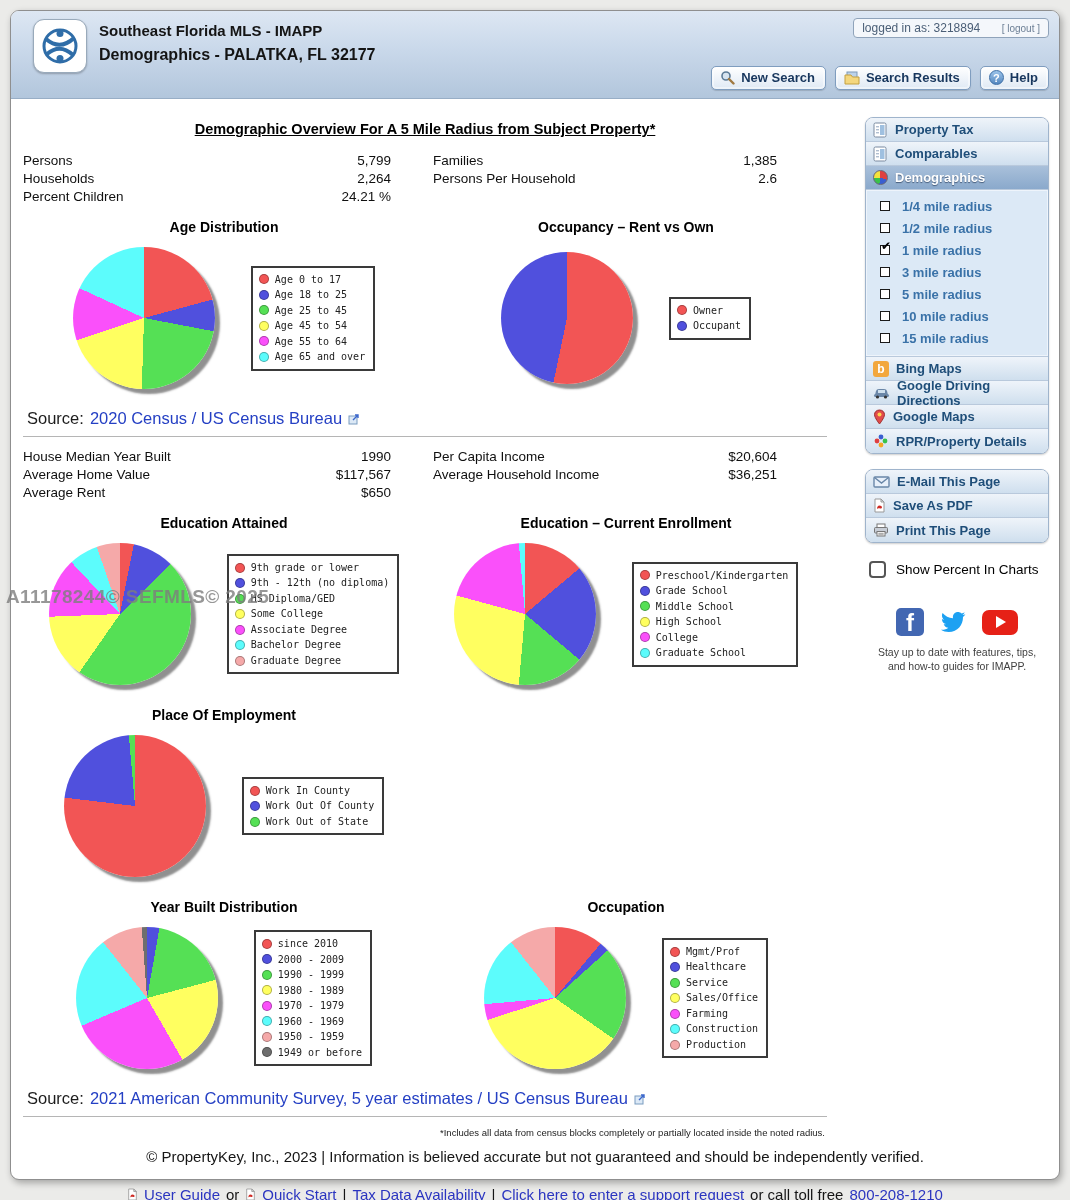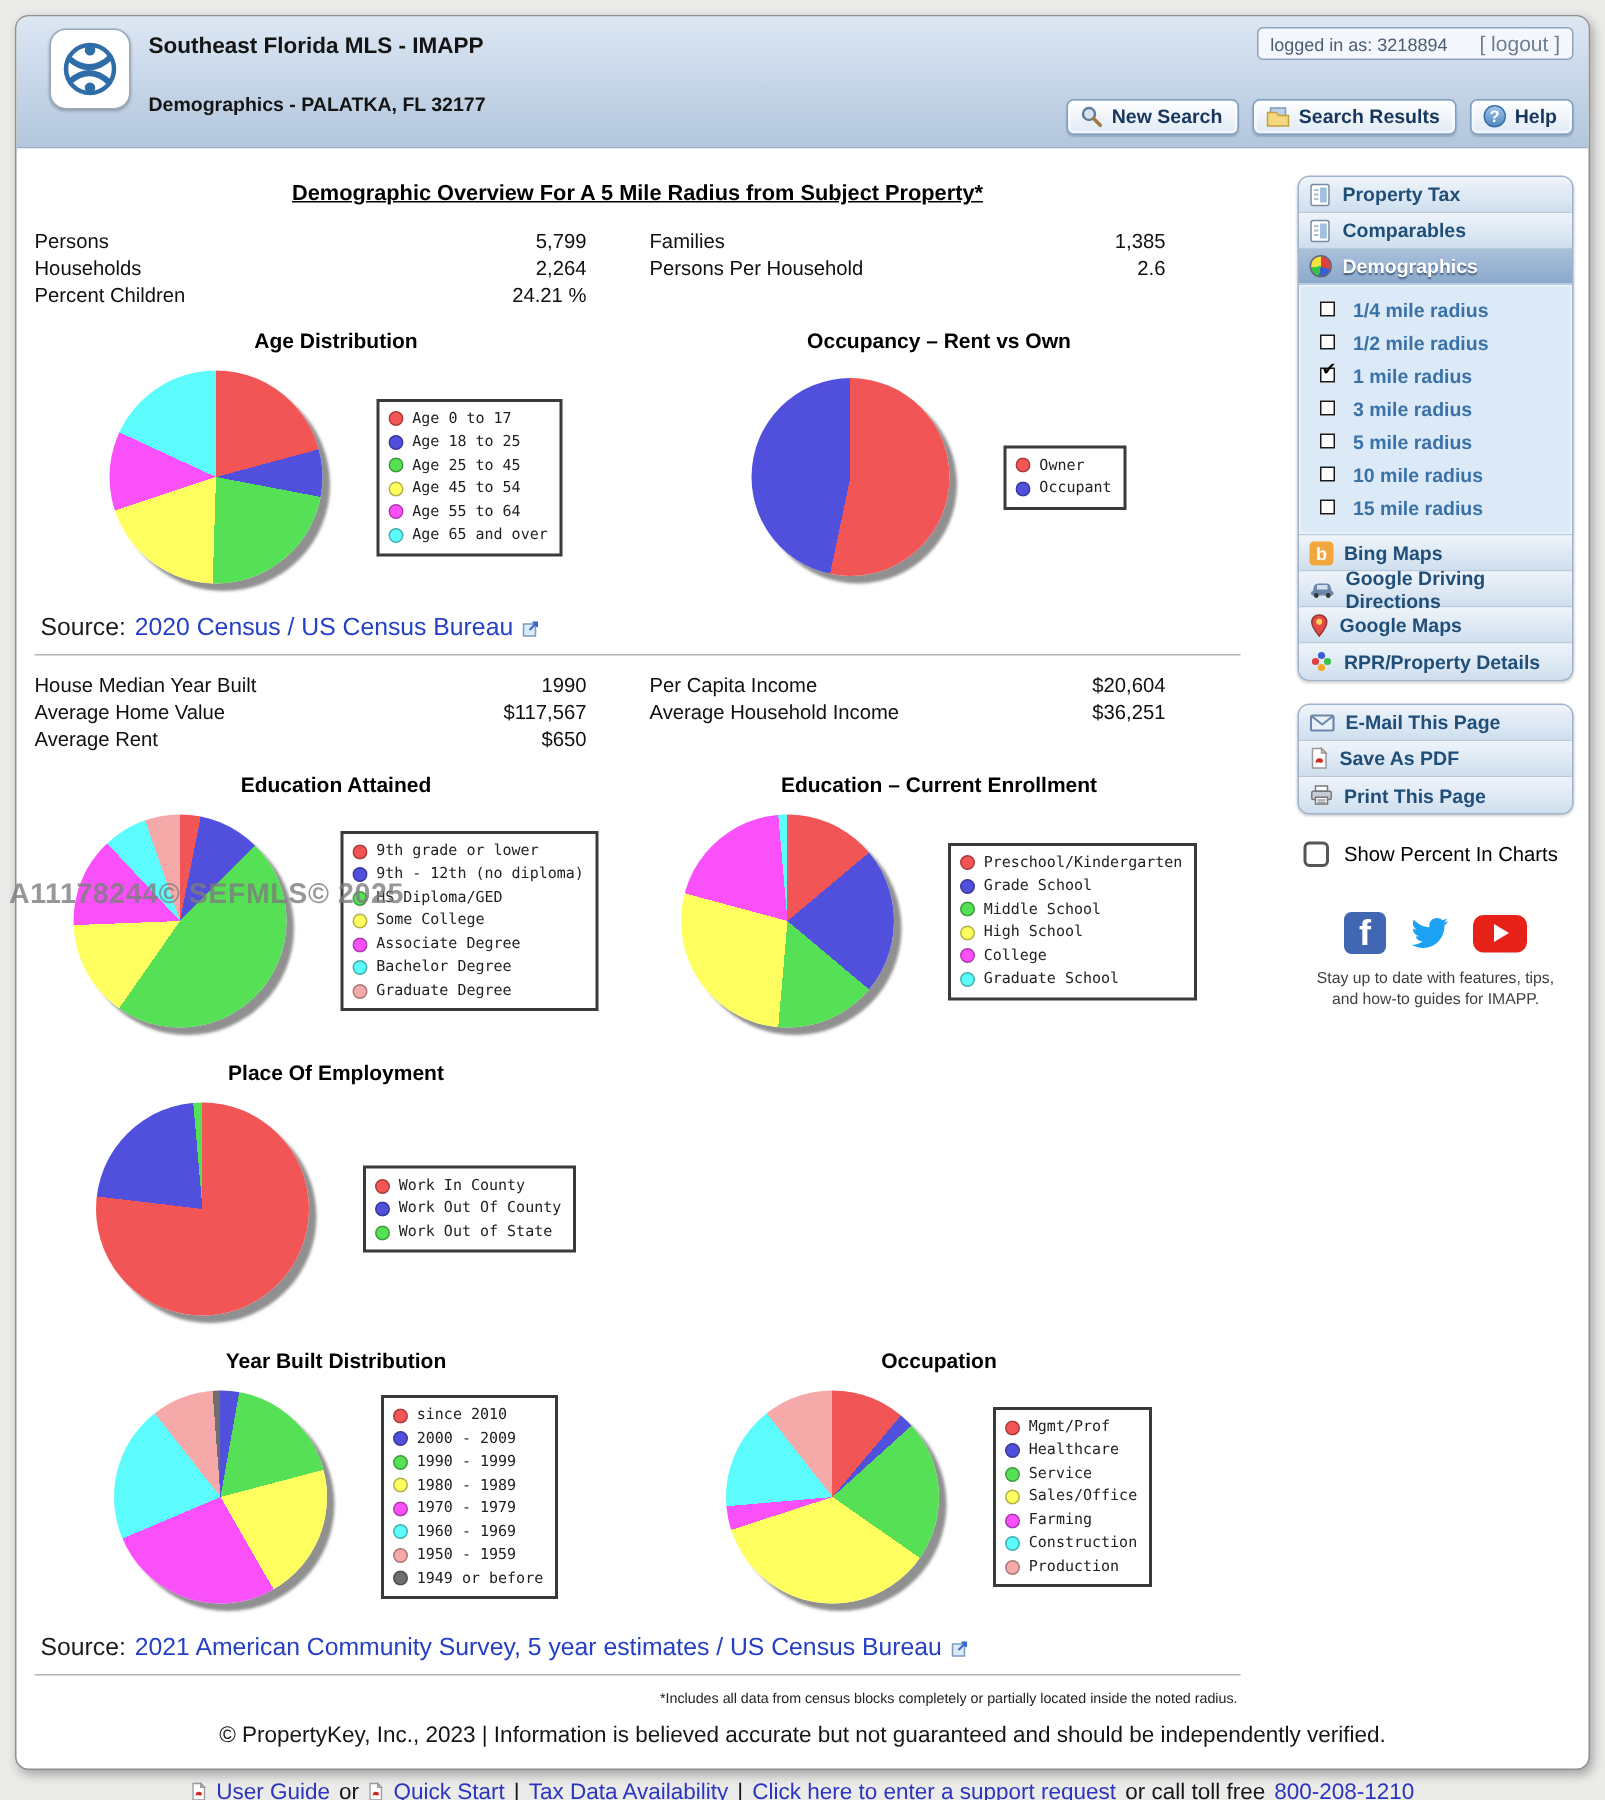--- a/index.html
+++ b/index.html
@@ -10,24 +10,24 @@
     box-shadow:2px 3px 7px rgba(0,0,0,.3); }
   
   .header { position:relative; height:88px; border-radius:8px 8px 0 0;
     background:linear-gradient(#dde7f3 0%, #c9d8ea 45%, #b2c6dc 100%);
     border-bottom:1px solid #98aec6; }
   .logo { position:absolute; left:22px; top:8px; width:54px; height:54px; background:#fff;
     border:1px solid #9ab; border-radius:11px; display:flex; align-items:center; justify-content:center;
     box-shadow:0 1px 2px rgba(0,0,0,.25); }
   .titles { position:absolute; left:88px; top:11px; }
   .app-title { font-size:15px; font-weight:bold; color:#141414; }
-  .page-subtitle { font-size:13px; font-weight:bold; color:#141414; margin-top:23px; }
+  .page-subtitle { font-size:16px; font-weight:bold; color:#141414; margin-top:7px; }
   .logged { position:absolute; right:10px; top:7px; background:#f4f7fb; border:1px solid #8fa3ba;
     border-radius:4px; padding:2px 8px; font-size:12px; color:#4a5e76; }
-  .logged .logout { font-size:14px; color:#6c7f95; cursor:pointer;padding-left:18px; }
+  .logged .logout { font-size:10px; color:#6c7f95; cursor:pointer;padding-left:18px; }
   .toolbar { position:absolute; right:10px; bottom:8px; display:flex; gap:9px; }
   .tbtn { display:flex; align-items:center; gap:6px; padding:3px 10px 4px 8px;
     background:linear-gradient(#ffffff,#dfe9f4); border:1px solid #7f9dbf; border-radius:5px;
     font-family:"Liberation Sans",sans-serif; font-size:13px; font-weight:bold; color:#17365d;
     box-shadow:0 0 0 2px rgba(255,255,255,.45) inset, 0 1px 1px rgba(0,0,0,.15); cursor:pointer; }
   
   .main { margin:0 232px 0 12px; position:relative; }
   .overview-title { text-align:center; font-size:14.5px; font-weight:bold; color:#000;
     text-decoration:underline; margin:22px 0 14px; }
   .stats { display:flex; font-size:13.5px; color:#101010; }

